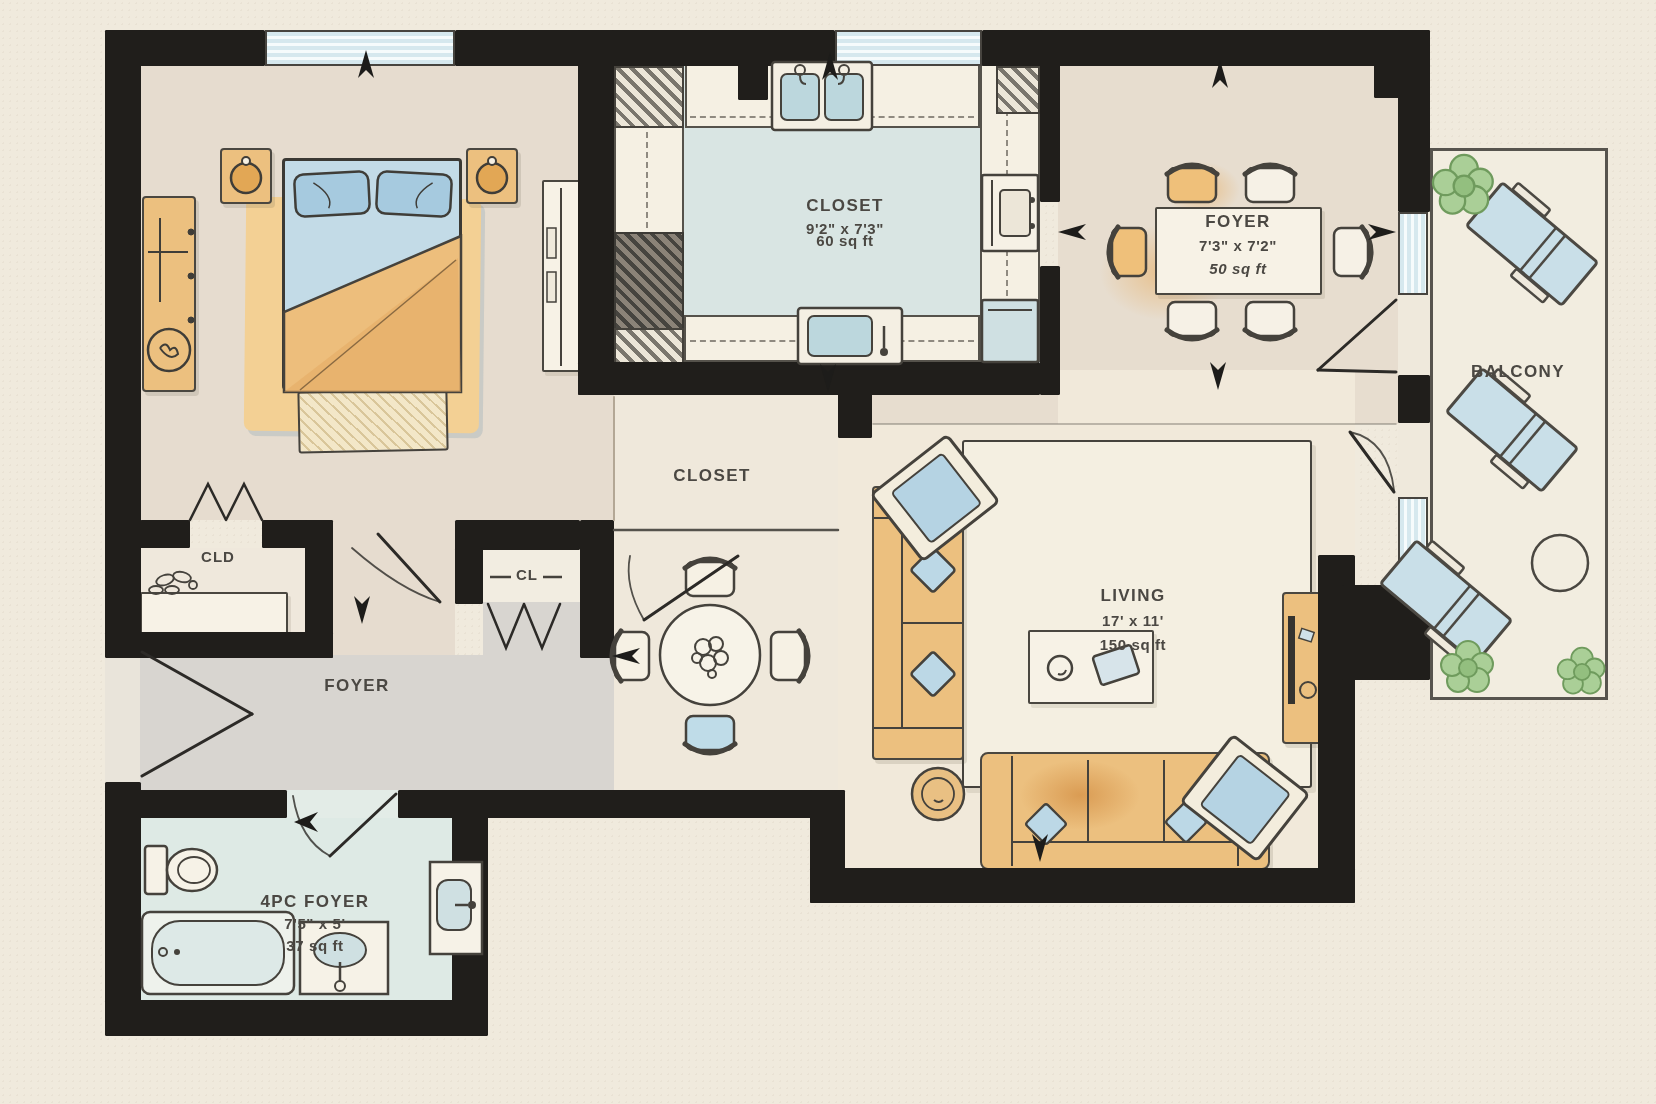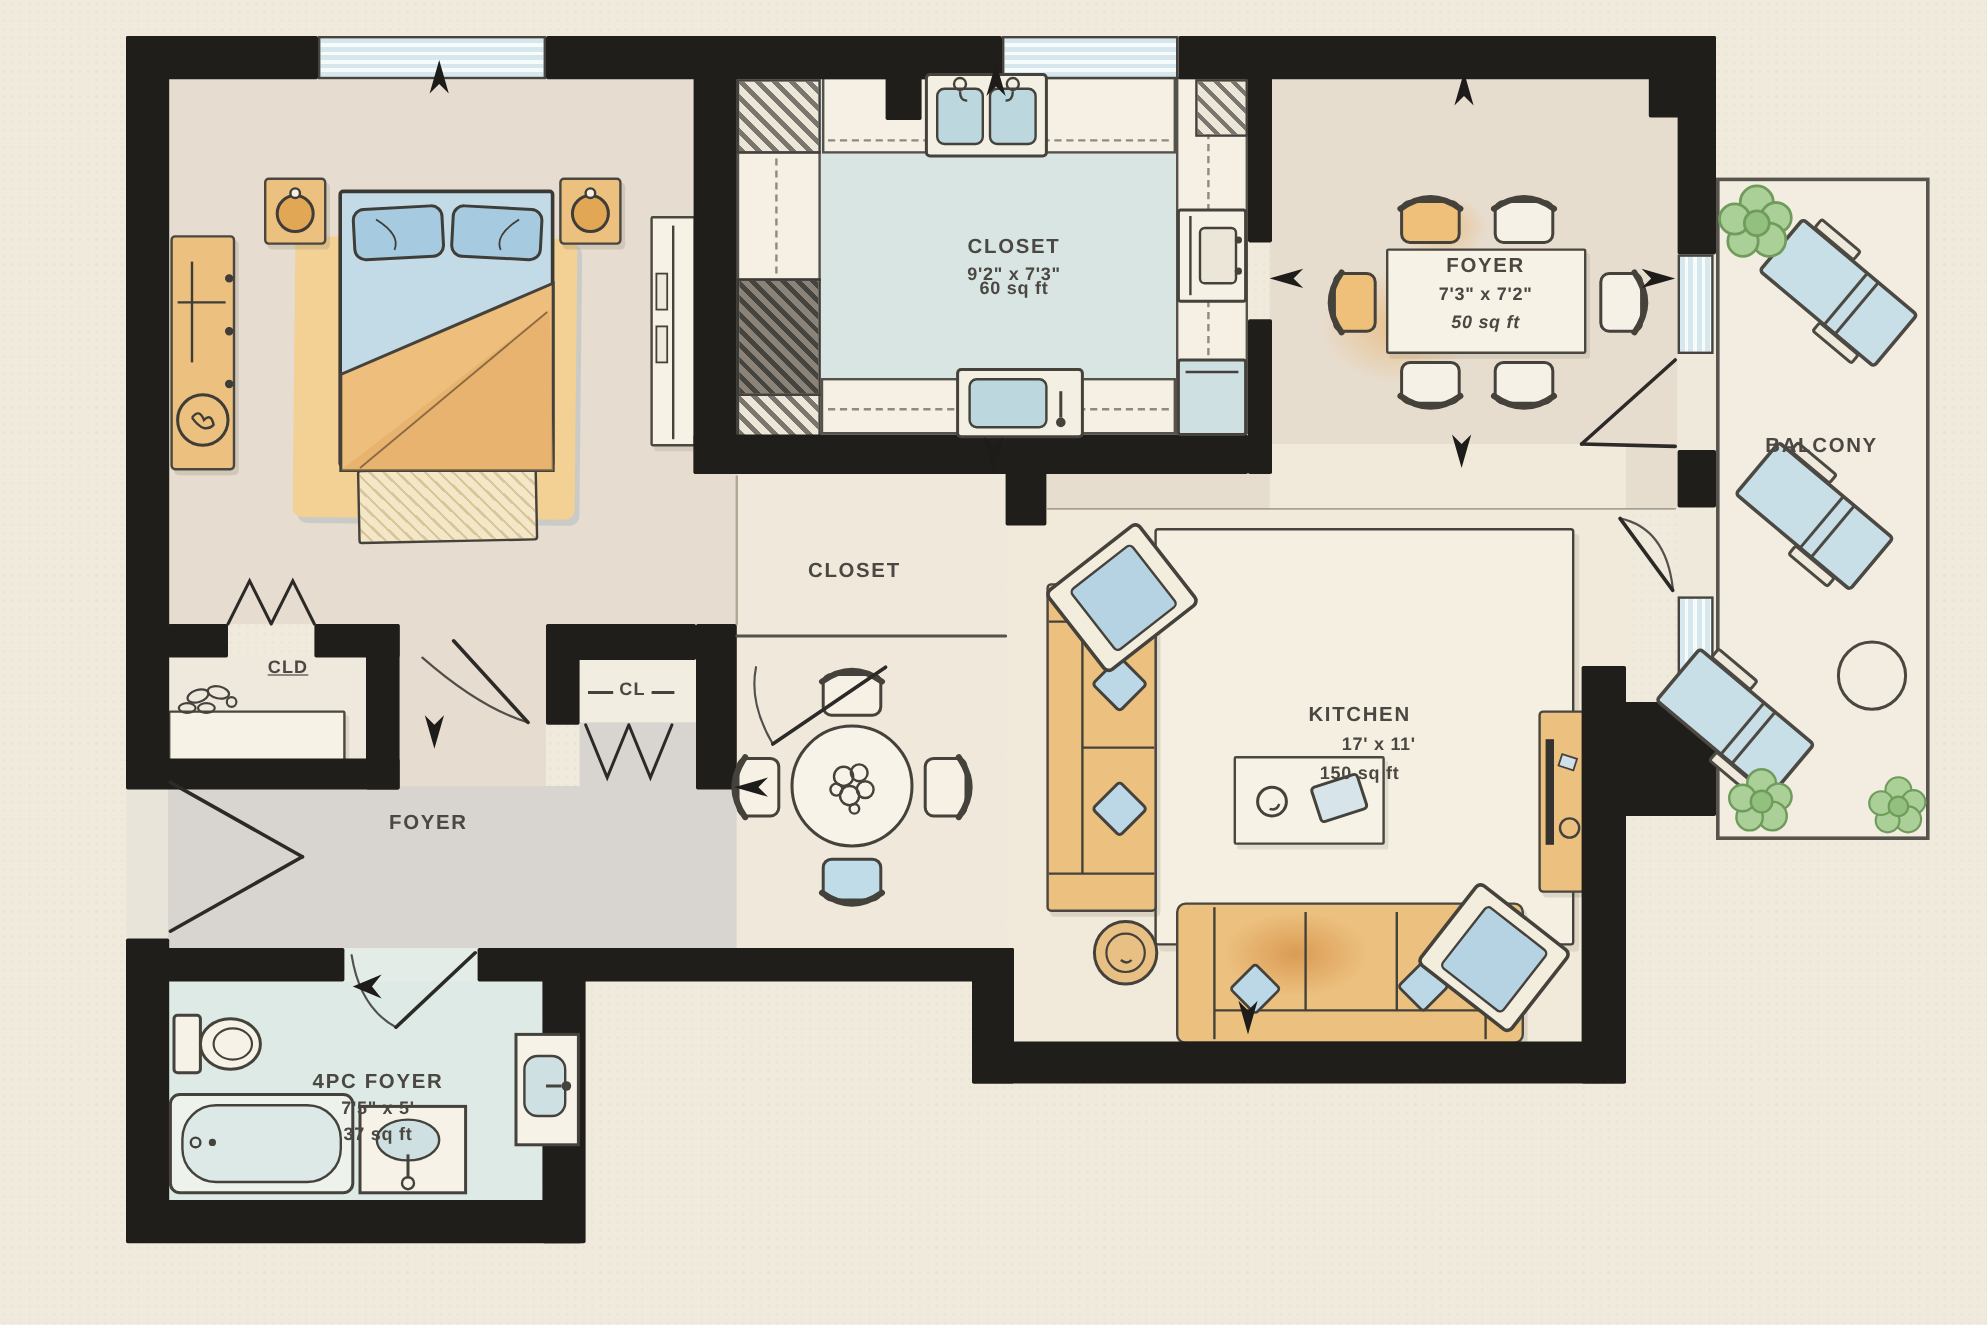--- a/index.html
+++ b/index.html
@@ -373,27 +373,27 @@
   </svg>
 
   <div class="lbl" style="left:845px;top:196px;">CLOSET</div>
   <div class="lbl dim" style="left:845px;top:220px;">9'2" x 7'3"</div>
   <div class="lbl dim" style="left:845px;top:232px;">60 sq ft</div>
 
   <div class="lbl" style="left:1238px;top:212px;">FOYER</div>
   <div class="lbl dim" style="left:1238px;top:237px;">7'3" x 7'2"</div>
   <div class="lbl dim" style="left:1238px;top:260px;font-style:italic;">50 sq ft</div>
 
-  <div class="lbl" style="left:1133px;top:586px;">KITCHEN</div>
-  <div class="lbl dim" style="left:1133px;top:612px;margin-left:16px;">17' x 11'</div>
+  <div class="lbl" style="left:1133px;top:586px;">LIVING</div>
+  <div class="lbl dim" style="left:1133px;top:612px;">17' x 11'</div>
   <div class="lbl dim" style="left:1133px;top:636px;">150 sq ft</div>
 
   <div class="lbl" style="left:315px;top:892px;">4PC FOYER</div>
   <div class="lbl dim" style="left:315px;top:915px;">7'5" x 5'</div>
   <div class="lbl dim" style="left:315px;top:937px;">37 sq ft</div>
 
   <div class="lbl" style="left:357px;top:676px;">FOYER</div>
   <div class="lbl" style="left:1518px;top:362px;">BALCONY</div>
   <div class="lbl" style="left:712px;top:466px;">CLOSET</div>
-  <div class="lbl sm" style="left:240px;top:548px;text-decoration:underline;">CLD</div>
+  <div class="lbl sm" style="left:218px;top:548px;">CLD</div>
   <div class="lbl sm" style="left:527px;top:566px;background:#f2ede1;padding:0 5px;">CL</div>
 
 </div>
 
 </body></html>

